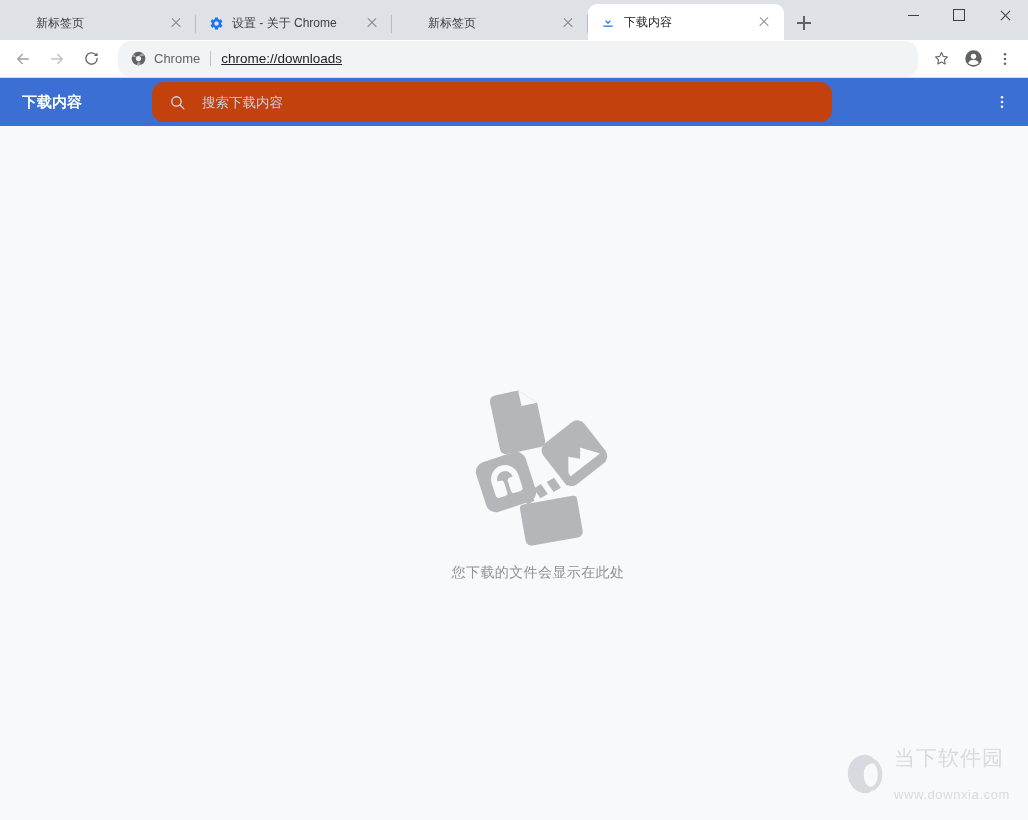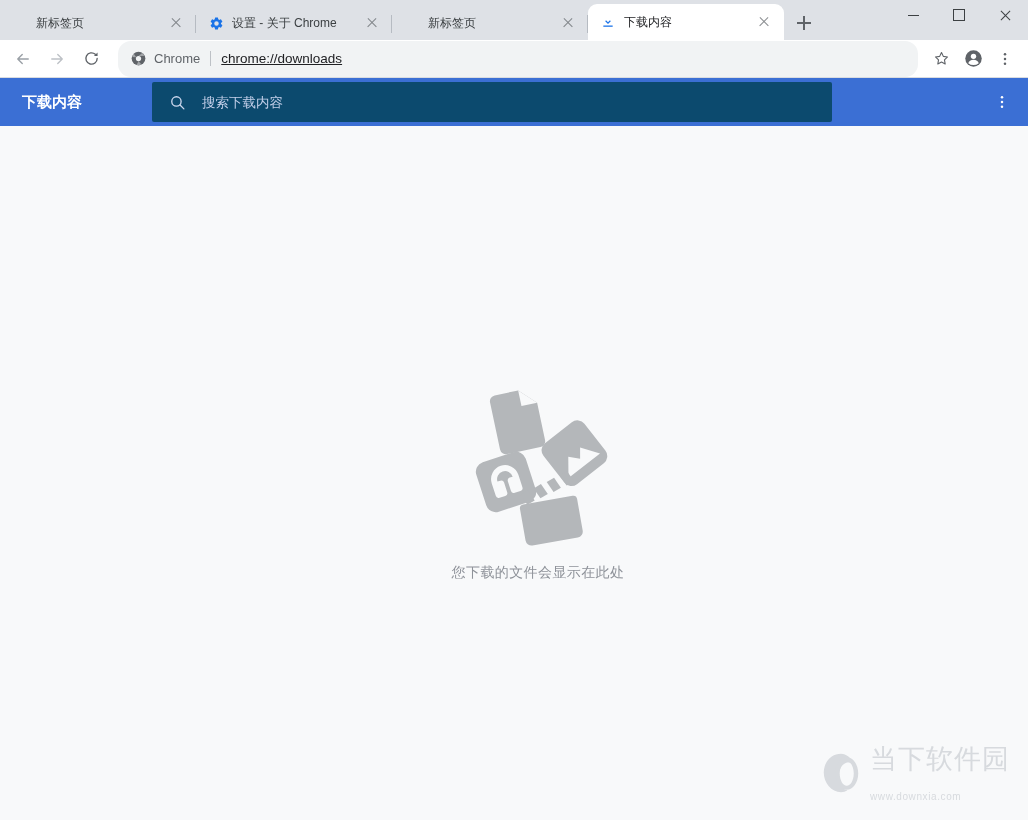--- a/index.html
+++ b/index.html
@@ -249,22 +249,22 @@
     font-size: 15px;
     font-weight: bold;
     margin-left: 22px;
     width: 130px;
     flex: none;
     white-space: nowrap;
   }
   .dl-search {
     width: 680px;
     height: 40px;
-    background: #0c4a6e;
-    border-radius: 2px;
+    background: #c2410c;
+    border-radius: 12px;
     display: flex;
     align-items: center;
     flex: none;
     padding: 0 16px;
     box-sizing: border-box;
   }
   .dl-search-icon {
     width: 18px; height: 18px; flex: none; margin-right: 16px;
     display: flex; align-items: center; justify-content: center;
   }
@@ -336,28 +336,28 @@
   }
   .watermark-mark {
     width: 46px; height: 46px; flex: none; margin-right: 6px;
   }
   .watermark-text {
     display: flex;
     flex-direction: column;
     justify-content: center;
   }
   .watermark-cn {
-    font-size: 27px;
+    font-size: 21px;
     color: #d6d9dd;
     line-height: 1.05;
     letter-spacing: 1px;
     font-family: "DejaVu Sans", "Liberation Sans", sans-serif;
   }
   .watermark-url {
-    font-size: 10px;
+    font-size: 13px;
     color: #d6d9dd;
     letter-spacing: .6px;
     margin-top: 18px;
   }
 </style>
 </head>
 <body>
 
 <div class="browser-window">
 

